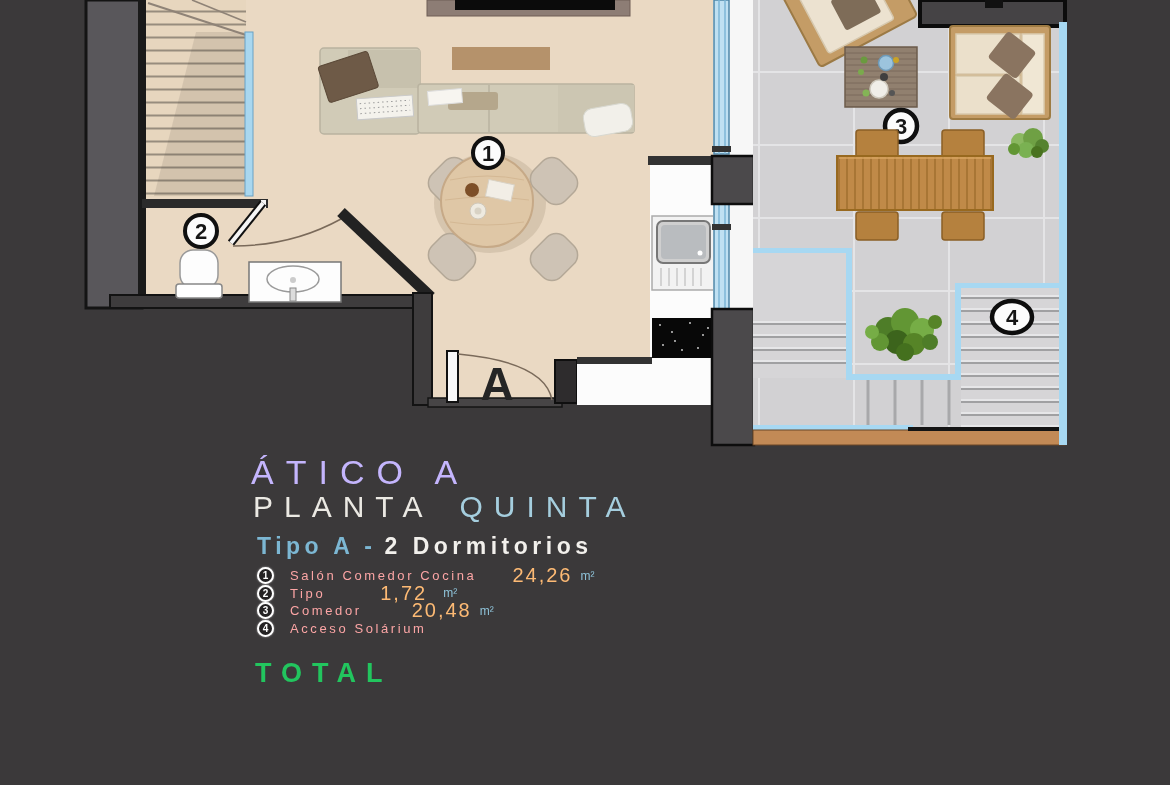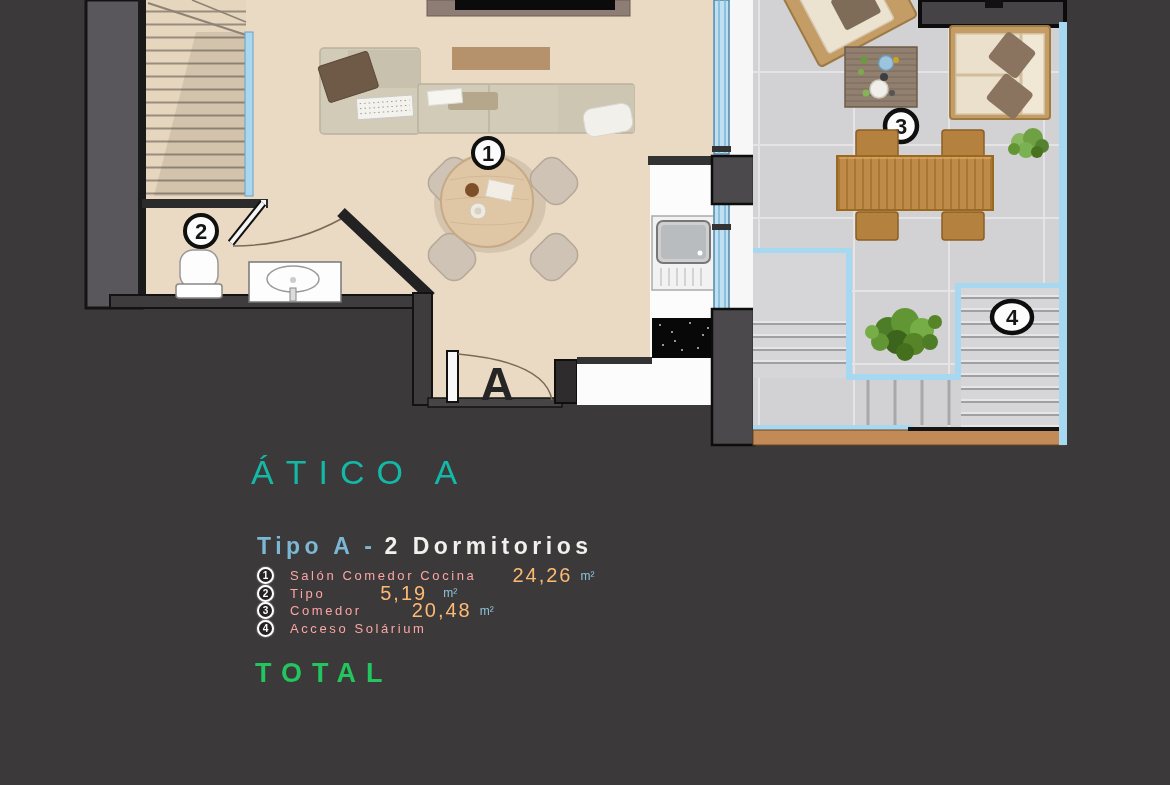--- a/index.html
+++ b/index.html
@@ -5,21 +5,21 @@
   html,body{margin:0;padding:0;background:#2e2c2d;}
   #page{
     position:relative;width:1170px;height:785px;overflow:hidden;
     background:#3b393a;font-family:"Liberation Sans",sans-serif;
   }
   #plan-svg{position:absolute;left:0;top:0;}
   svg text{font-family:"Liberation Sans",sans-serif;}
 
   
   .txt{position:absolute;white-space:nowrap;}
-  #title-main{left:251px;top:453px;font-size:34px;letter-spacing:12px;color:#14b8a6;font-weight:400;}
+  #title-main{left:251px;top:453px;font-size:34px;letter-spacing:12px;color:#c4b5fd;font-weight:400;}
   #title-sub{left:253px;top:490px;font-size:30px;letter-spacing:11px;font-weight:400;}
   #title-sub .w{color:#ebe9e3;}
   #title-sub .b{color:#a5cede;margin-left:26px;}
   #type-line{left:257px;top:533px;font-size:23px;letter-spacing:4.5px;font-weight:bold;}
   #type-line .b{color:#7cb7d3;}
   #type-line .w{color:#f2f0ec;margin-left:8px;text-align:center;}
 
   #legend{position:absolute;left:257px;top:567px;}
   .lg-line{display:flex;align-items:center;height:17px;margin-bottom:0.5px;}
   .bullet{
@@ -347,36 +347,39 @@
 
       <g>
         <circle cx="488" cy="153" r="15" fill="#fcfcfc" stroke="#101010" stroke-width="4"></circle>
         <text x="488" y="161" text-anchor="middle" font-size="22" font-weight="bold" fill="#161616">1</text>
       </g>
     </g>
   </svg>
 
   <div class="txt" id="title-main">ÁTICO A</div>
 
+  <div class="txt" id="title-sub">
+    <span class="w">PLANTA</span><span class="b">QUINTA</span>
+  </div>
 
   <div class="txt" id="type-line">
     <span class="b">Tipo A -</span><span class="w">2 Dormitorios</span>
   </div>
 
   <div id="legend">
     <div class="lg-line">
       <span class="bullet">1</span>
       <span class="lg-label">Salón Comedor Cocina</span>
       <span class="lg-area ml-a">24,26</span>
       <span class="lg-unit mu-a">m²</span>
     </div>
     <div class="lg-line">
       <span class="bullet">2</span>
       <span class="lg-label">Tipo</span>
-      <span class="lg-area ml-b">5,19</span>
+      <span class="lg-area ml-b">1,72</span>
       <span class="lg-unit mu-b">m²</span>
     </div>
     <div class="lg-line">
       <span class="bullet">3</span>
       <span class="lg-label">Comedor</span>
       <span class="lg-area ml-c">20,48</span>
       <span class="lg-unit mu-c">m²</span>
     </div>
     <div class="lg-line">
       <span class="bullet">4</span>

